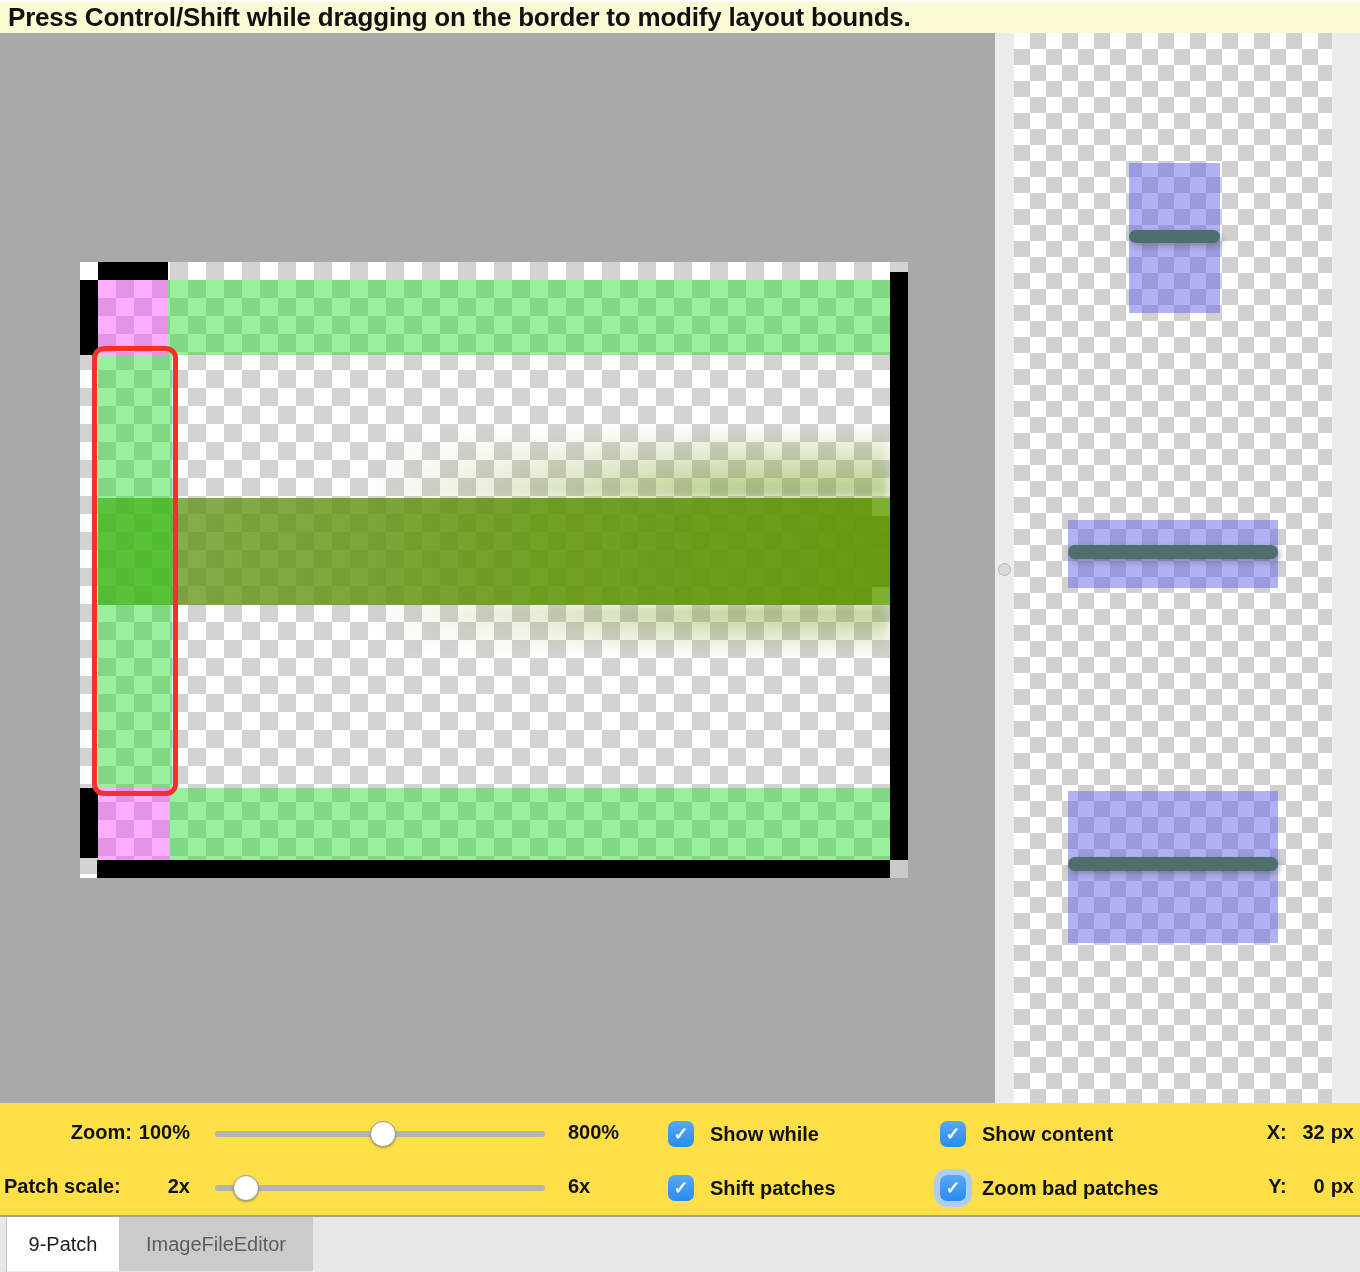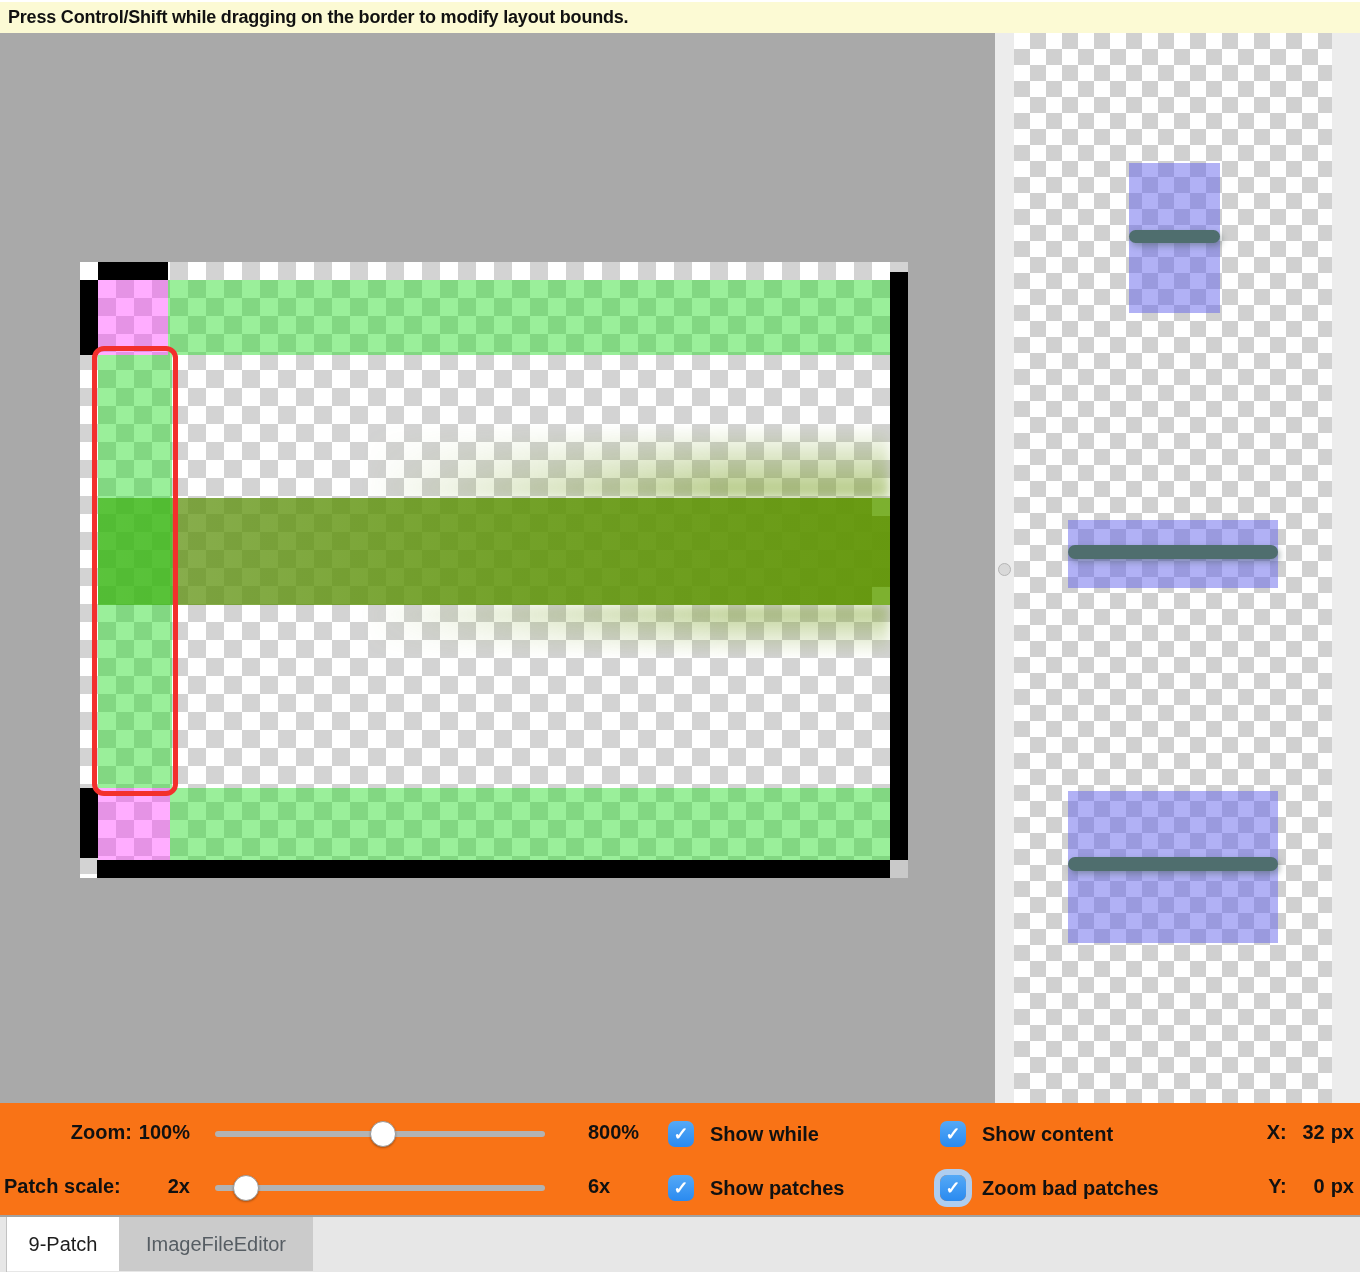--- a/index.html
+++ b/index.html
@@ -4,21 +4,21 @@
 <style>
   * { margin:0; padding:0; box-sizing:border-box; }
   html,body { width:1360px; height:1272px; }
   body { font-family:"Liberation Sans", sans-serif; color:#111; }
   .screen { position:relative; width:1360px; height:1272px; overflow:hidden; background:#a9a9a9; }
 
   
   .banner {
     position:absolute; left:0; top:0; width:1360px; height:33px;
     background:#fcfad4; border-top:2px solid #ffffff;
-    font-size:18px; font-weight:700; letter-spacing:-0.2px;
+    font-size:26px; font-weight:700; letter-spacing:-0.2px;
     line-height:30px; padding-left:8px; white-space:nowrap;
   }
 
   
   .editor { position:absolute; left:0; top:33px; width:995px; height:1070px; background:#a9a9a9; }
 
   .checker18 {
     background-color:#ffffff;
     background-image:
       linear-gradient(45deg,#d3d3d3 25%,transparent 25%,transparent 75%,#d3d3d3 75%),
@@ -99,35 +99,35 @@
     position:absolute; left:0; right:0; height:14px; background:#4f6e6e; border-radius:7px;
     box-shadow:2px 3px 6px rgba(70,90,90,0.45);
   }
   .pv1 .pv-stripe { top:67px; height:13px; }
   .pv2 .pv-stripe { top:25px; }
   .pv3 .pv-stripe { top:66px; }
 
   
   .controls {
     position:absolute; left:0; top:1103px; width:1360px; height:112px;
-    background:#f97316; font-size:20px; font-weight:600;padding-left:8px;
+    background:#fde047; font-size:20px; font-weight:600;padding-left:8px;
   }
   .ctl { position:absolute; white-space:nowrap; }
   .lblbox { left:0; width:190px; display:flex; justify-content:flex-end; gap:7px; }
   .lblbox2 { left:0; width:190px; display:flex; justify-content:space-between; padding-left:4px; }
   .row1 { top:18px; }
   .row2 { top:72px;align-items:flex-end; }
   .slider { left:215px; width:330px; height:26px; }
   .slider .track { position:absolute; left:0; right:0; top:10px; height:6px; background:#b3b3b3; border-radius:3px; }
   .slider .thumb {
     position:absolute; top:0; width:26px; height:26px; border-radius:50%;
     background:#ffffff; border:1px solid #9a9a9a; box-shadow:0 1px 2px rgba(0,0,0,0.3);
   }
   .t-zoom { left:155px; } .t-patch { left:18px; }
-  .maxval { left:568px;margin-left:20px; }
+  .maxval { left:568px; }
   .cbg { display:flex; align-items:center; gap:16px; }
   .cb1 { left:668px; } .cb2 { left:940px; }
   .checkbox {
     width:26px; height:26px; border-radius:7px;
     background:linear-gradient(#55a9f6,#2a8af0);
     display:flex; align-items:center; justify-content:center;
     color:#fff; font-size:18px; font-weight:700; line-height:1;
   }
   .checkbox.focused { box-shadow:0 0 0 6px #aecdf0; }
   .coords { left:1250px; width:104px; display:flex; justify-content:flex-end; gap:6px; }
@@ -234,21 +234,21 @@
     <div class="ctl row2 slider">
       <div class="track"></div>
       <div class="thumb t-patch"></div>
     </div>
     <div class="ctl row2 maxval">6x</div>
 
     <div class="ctl row2 cbg cb1">
       <div class="checkbox">
         <span>✓</span>
       </div>
-      <span>Show patches</span>
+      <span>Shift patches</span>
     </div>
 
     <div class="ctl row2 cbg cb2">
       <div class="checkbox focused">
         <span>✓</span>
       </div>
       <span>Zoom bad patches</span>
     </div>
 
     <div class="ctl row2 coords">

